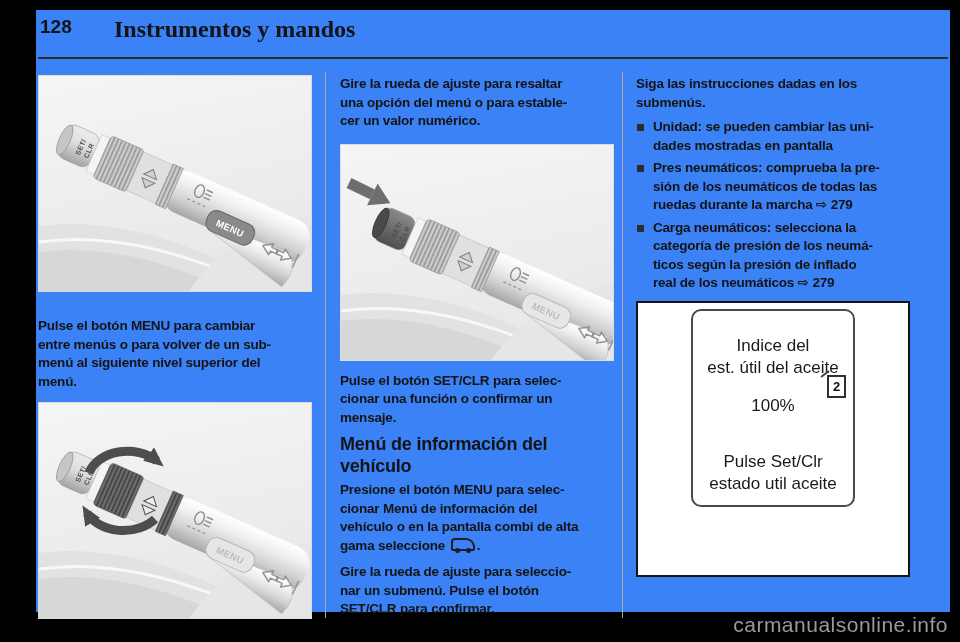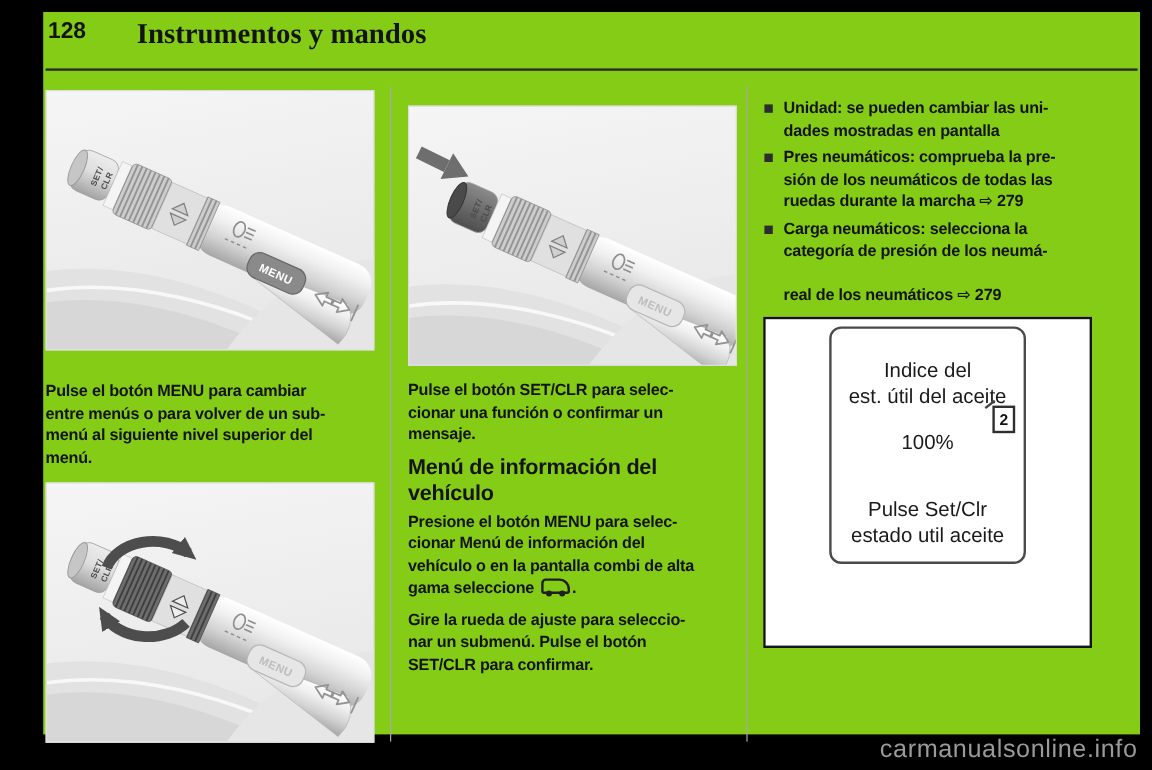--- a/index.html
+++ b/index.html
@@ -1,18 +1,18 @@
 <!DOCTYPE html>
 <html><head>
 <meta charset="utf-8">
 <style>
   html,body{margin:0;padding:0;background:#000;}
   #canvas{position:relative;width:960px;height:642px;background:#000;overflow:hidden;
           font-family:"Liberation Sans","DejaVu Sans",sans-serif;}
-  .page{position:absolute;left:36px;top:10px;width:914px;height:602px;background:#84cc16;}
+  .page{position:absolute;left:36px;top:10px;width:914px;height:602px;background:#3b82f6;}
   .pagenum{position:absolute;left:4px;top:6px;font-size:19px;font-weight:700;color:#141414;}
   .chapter{position:absolute;left:78px;top:6px;font-size:24px;font-weight:700;color:#141414;font-family:Liberation Serif, serif;}
   .rule{position:absolute;left:2px;top:47px;width:910px;height:2px;background:#2b2b2b;}
   .colsep{position:absolute;top:62px;width:1px;height:546px;background:#a8a8a8;}
   #sep1{left:289px;} #sep2{left:586px;}
   .col{position:absolute;top:65px;}
   #col1{left:2px;width:274px;}
   #col2{left:304px;width:278px;}
   #col3{left:600px;width:282px;}
   .body{margin:0;font-size:13.5px;line-height:18.5px;letter-spacing:-0.2px;
@@ -194,20 +194,21 @@
             <path d="M226,10 l9,6 -9,6 v-4 h-7 v-4 h7 z"></path>
             <line x1="240" y1="9" x2="240" y2="24"></line>
           </g>
         </g>
         <path class="rotarrow" d="M50,70 A40,30 0 0 1 118,58" marker-end="url(#ah)"></path>
         <path class="rotarrow" d="M116,116 A40,30 0 0 1 48,110" marker-end="url(#ah)"></path>
       </svg>
     </div>
 
     <div class="col" id="col2">
+      <p class="body"><span>Gire la rueda de ajuste para resaltar</span><br><span>una opción del menú o para estable-</span><br><span>cer un valor numérico.</span></p>
 
       <svg class="fig figC gap13" width="272" height="215" viewBox="0 0 272 215" preserveAspectRatio="none">
         <rect class="figbg" width="272" height="215"></rect>
         <path class="sw1" d="M0,150 C60,142 130,158 196,192 C220,204 250,212 272,214 L272,215 L0,215 Z"></path>
         <path class="swline" d="M0,166 C70,156 150,176 225,214"></path>
         <path class="sw2" d="M0,176 C60,168 128,184 190,215 L0,215 Z"></path>
         <path class="sw3" d="M150,215 C190,160 240,142 272,140 L272,215 Z"></path>
         <g class="stalk" transform="translate(58,86) rotate(24)">
           <rect class="shaft" x="92" y="-22" width="152" height="44" rx="17"></rect>
           <path class="fin" d="M150,16 L232,12 Q246,26 238,46 L150,24 Z"></path>
@@ -241,24 +242,25 @@
         </g>
       </svg>
 
       <p class="body gap11b"><span>Pulse el botón </span><span class="b">SET/CLR</span><span> para selec-</span><br><span>cionar una función o confirmar un</span><br><span>mensaje.</span></p>
       <h2 class="h2 gap6"><span>Menú de información del</span><br><span>vehículo</span></h2>
       <p class="body gap4"><span>Presione el botón </span><span class="b">MENU</span><span> para selec-</span><br><span>cionar </span><span class="b">Menú de información del</span><br><span class="b">vehículo</span><span> o en la pantalla combi de alta</span><br><span>gama seleccione </span><span class="vehicle-info-icon"></span><span>.</span></p>
       <p class="body gap7"><span>Gire la rueda de ajuste para seleccio-</span><br><span>nar un submenú. Pulse el botón</span><br><span class="b">SET/CLR</span><span> para confirmar.</span></p>
     </div>
 
     <div class="col" id="col3">
+      <p class="body"><span>Siga las instrucciones dadas en los</span><br><span>submenús.</span></p>
       <ul class="bullets">
         <li class="body"><span class="b">Unidad</span><span>: se pueden cambiar las uni-</span><br><span>dades mostradas en pantalla</span></li>
         <li class="body"><span class="b">Pres neumáticos</span><span>: comprueba la pre-</span><br><span>sión de los neumáticos de todas las</span><br><span>ruedas durante la marcha </span><span class="b">⇨ 279</span></li>
-        <li class="body"><span class="b">Carga neumáticos</span><span>: selecciona la</span><br><span>categoría de presión de los neumá-</span><br><br><span>real de los neumáticos </span><span class="b">⇨ 279</span></li>
+        <li class="body"><span class="b">Carga neumáticos</span><span>: selecciona la</span><br><span>categoría de presión de los neumá-</span><br><span>ticos según la presión de inflado</span><br><span>real de los neumáticos </span><span class="b">⇨ 279</span></li>
       </ul>
 
       <div class="displayfig">
         <div class="oilbox">
           <div class="l1">Indice del</div>
           <div class="l2">est. útil del aceite</div>
           <div class="badge2">2</div>
           <div class="val">100%</div>
           <div class="l3">Pulse Set/Clr</div>
           <div class="l4">estado util aceite</div>

